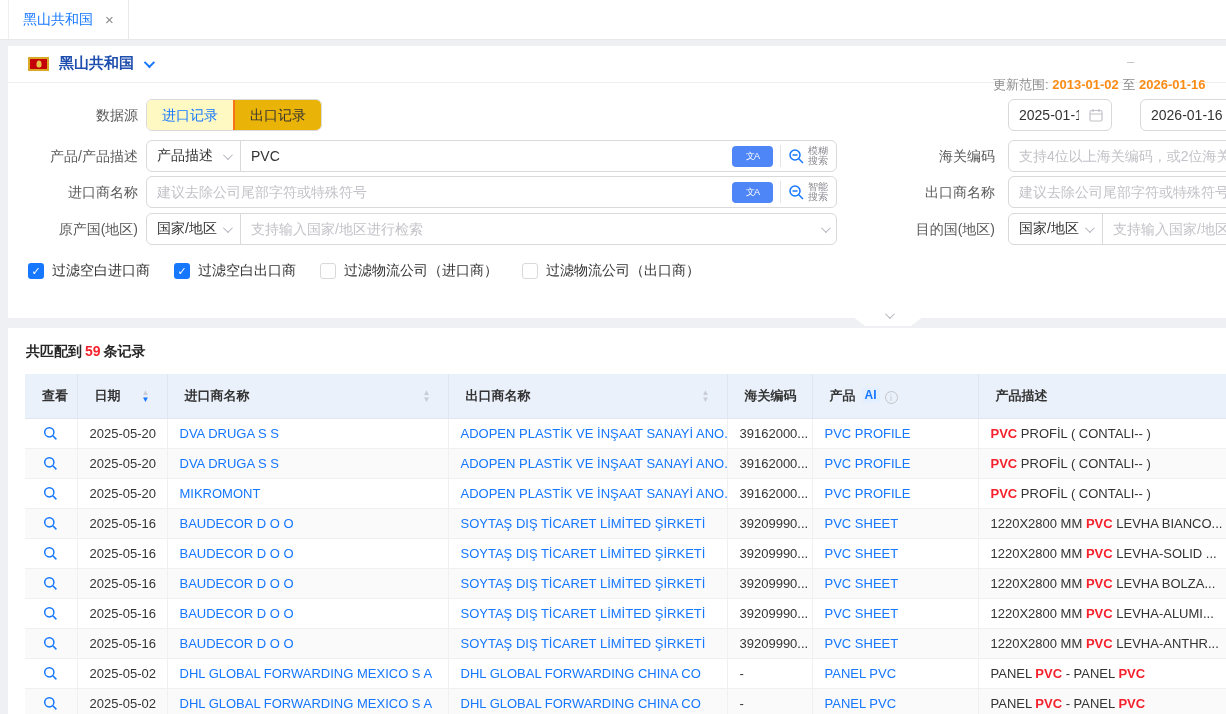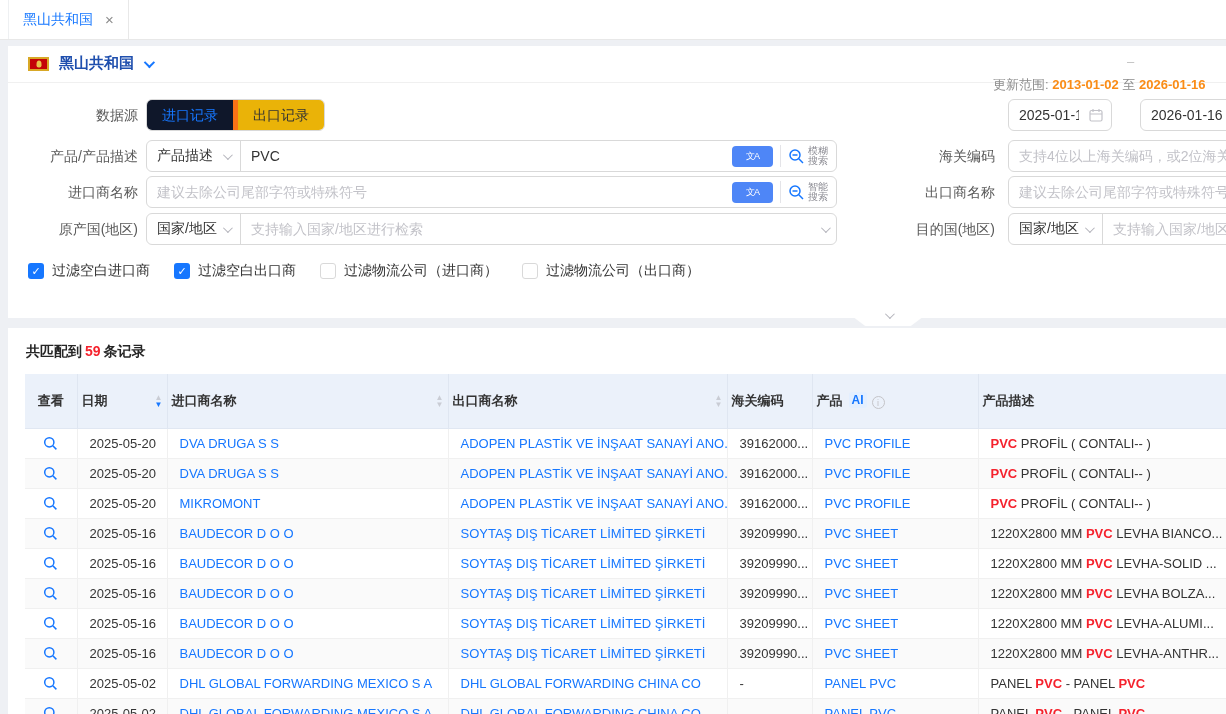--- a/index.html
+++ b/index.html
@@ -34,21 +34,21 @@
   .update-range { position:absolute; left:985px; top:30px; color:#8c8c8c; font-size:13px; white-space:nowrap; }
   .ur-date { color:#fa8c16; font-weight:700; }
 
   .f-label-l { position:absolute; left:0; width:130px; text-align:right; line-height:32px; color:#595959; font-size:14px; white-space:nowrap; }
   .f-label-r { position:absolute; left:846px; width:141px; text-align:right; line-height:32px; color:#595959; font-size:14px; white-space:nowrap; }
 
   .row1 { top:53px; } .row2 { top:94px; } .row3 { top:130px; } .row4 { top:167px; }
 
   .seg { position:absolute; left:138px; display:inline-flex; height:32px; border:1px solid #d9d9d9; border-radius:6px; overflow:hidden; background:#fff; }
   .seg span { padding:0 15px; line-height:30px; font-size:14px; cursor:pointer; }
-  .seg-on { background:#0f172a; color:#1677ff; border-right:5px solid #f97316; }
+  .seg-on { background:#fef9c3; color:#1677ff; border-right:2px solid #f97316; }
   .seg-off { background:#eab308; color:#333; }
 
   .box { position:absolute; height:32px; border:1px solid #d9d9d9; border-radius:6px; background:#fff; display:flex; align-items:center; overflow:hidden; }
   .box input { border:none; outline:none; flex:1; min-width:0; height:100%; padding:0 10px; font-size:14px; color:#333; font-family:inherit; background:transparent; }
   .box input::placeholder { color:#c2c2c8; }
   .sel { width:94px; flex:0 0 94px; height:100%; border-right:1px solid #d9d9d9; display:flex; align-items:center; justify-content:space-between; padding:0 10px; font-size:14px; color:#333; cursor:pointer; white-space:nowrap; }
   .suffix { display:flex; align-items:center; gap:7px; padding:0 8px 0 4px; flex:0 0 auto; }
   .trans-ic { width:41px; height:21px; border-radius:4px; background:#4e86f7; color:#fff; font-size:9px; display:flex; align-items:center; justify-content:center; cursor:pointer; letter-spacing:-1px; }
   .vdiv { width:1px; height:22px; background:#e4e4e8; }
   .search-btn { display:flex; align-items:center; gap:3px; cursor:pointer; }
@@ -64,21 +64,21 @@
 
   .collapse-handle { position:absolute; left:836px; top:264px; width:88px; height:16px; background:#fff; clip-path:polygon(0 0,100% 0,76% 100%,24% 100%); display:flex; align-items:flex-start; justify-content:center; cursor:pointer; filter:drop-shadow(0 2px 2px rgba(0,0,0,0.05)); }
   .collapse-handle .chev-gray { margin-top:2px; }
 
   
   .results { margin:10px 0 0 8px; width:1324px; height:400px; background:#fff; overflow:hidden; }
   .count-line { padding:15px 0 13px 18px; font-size:14px; font-weight:700; color:#262626; }
   .count-num { color:#f5222d; padding:0 3px; }
 
   table { border-collapse:collapse; table-layout:fixed; width:1298px; margin-left:17px; font-size:13px; }
-  thead th { background:#ebf1fa; height:54px; padding:0 4px; text-align:left; font-weight:700; color:#333; border-bottom:1px solid #e0e7f2; border-right:1px solid #dfe6f1; white-space:nowrap; overflow:hidden; }
+  thead th { background:#ebf1fa; height:44px; padding:0 17px; text-align:left; font-weight:700; color:#333; border-bottom:1px solid #e0e7f2; border-right:1px solid #dfe6f1; white-space:nowrap; overflow:hidden; }
   thead th:last-child { border-right:none; }
   tbody td { height:30px; padding:0 12px; border-bottom:1px solid #f0f0f0; border-right:1px solid #f0f0f0; white-space:nowrap; overflow:hidden; background:#fff; }
   tbody td:last-child { border-right:none; }
   tbody tr:nth-child(even) td { background:#fafafa; }
   .th-flex { display:flex; align-items:center; justify-content:space-between; }
   .th-center { text-align:center; }
   .sorter { display:inline-flex; flex-direction:column; align-items:center; margin-left:8px; cursor:pointer; }
   .sorter i { font-style:normal; font-size:8px; line-height:7px; color:#c9ccd4; }
   .sorter i.active { color:#1677ff; }
   .ai-badge { display:inline-block; background:#e3efff; color:#1677ff; font-size:12px; font-weight:700; padding:1px 3px; border-radius:3px; margin:0 5px 0 6px; vertical-align:1px; }

